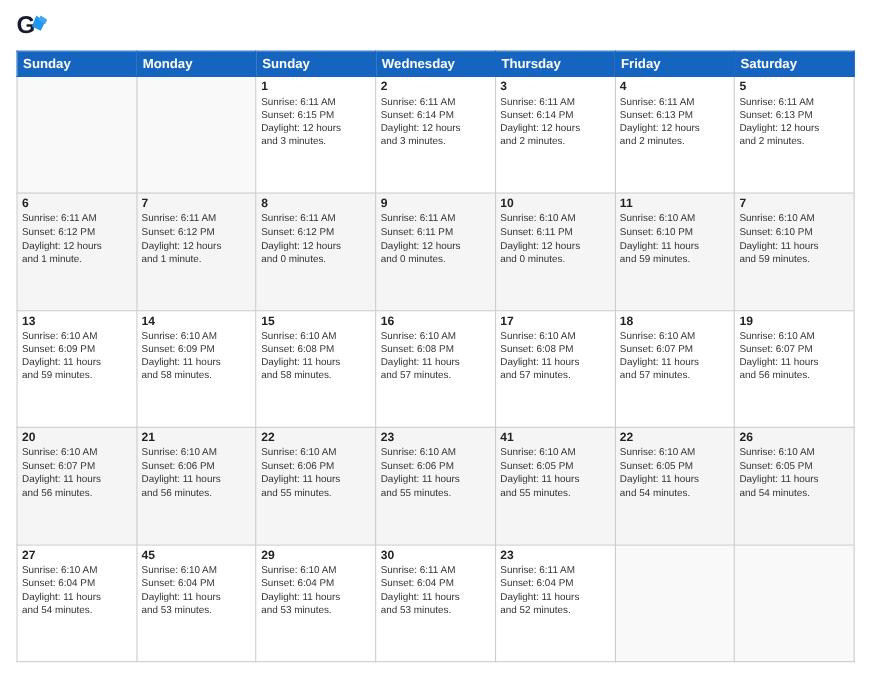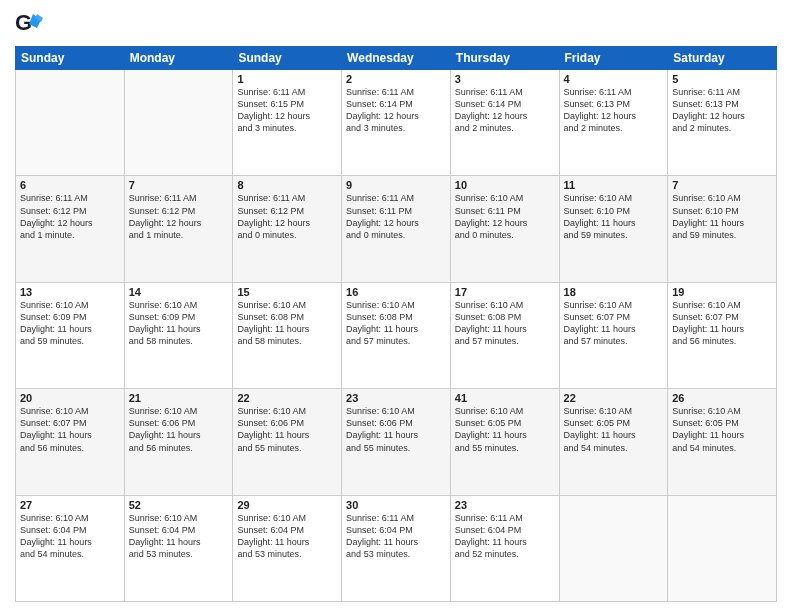--- a/index.html
+++ b/index.html
@@ -326,21 +326,21 @@
         </tr>
         <tr>
           <td>
             <span class="day-num">27</span>
             <div class="day-info" style="white-space: pre-line;">Sunrise: 6:10 AM
 Sunset: 6:04 PM
 Daylight: 11 hours
 and 54 minutes.</div>
           </td>
           <td>
-            <span class="day-num">52</span>
+            <span class="day-num">45</span>
             <div class="day-info" style="white-space: pre-line;">Sunrise: 6:10 AM
 Sunset: 6:04 PM
 Daylight: 11 hours
 and 53 minutes.</div>
           </td>
           <td>
             <span class="day-num">29</span>
             <div class="day-info" style="white-space: pre-line;">Sunrise: 6:10 AM
 Sunset: 6:04 PM
 Daylight: 11 hours

